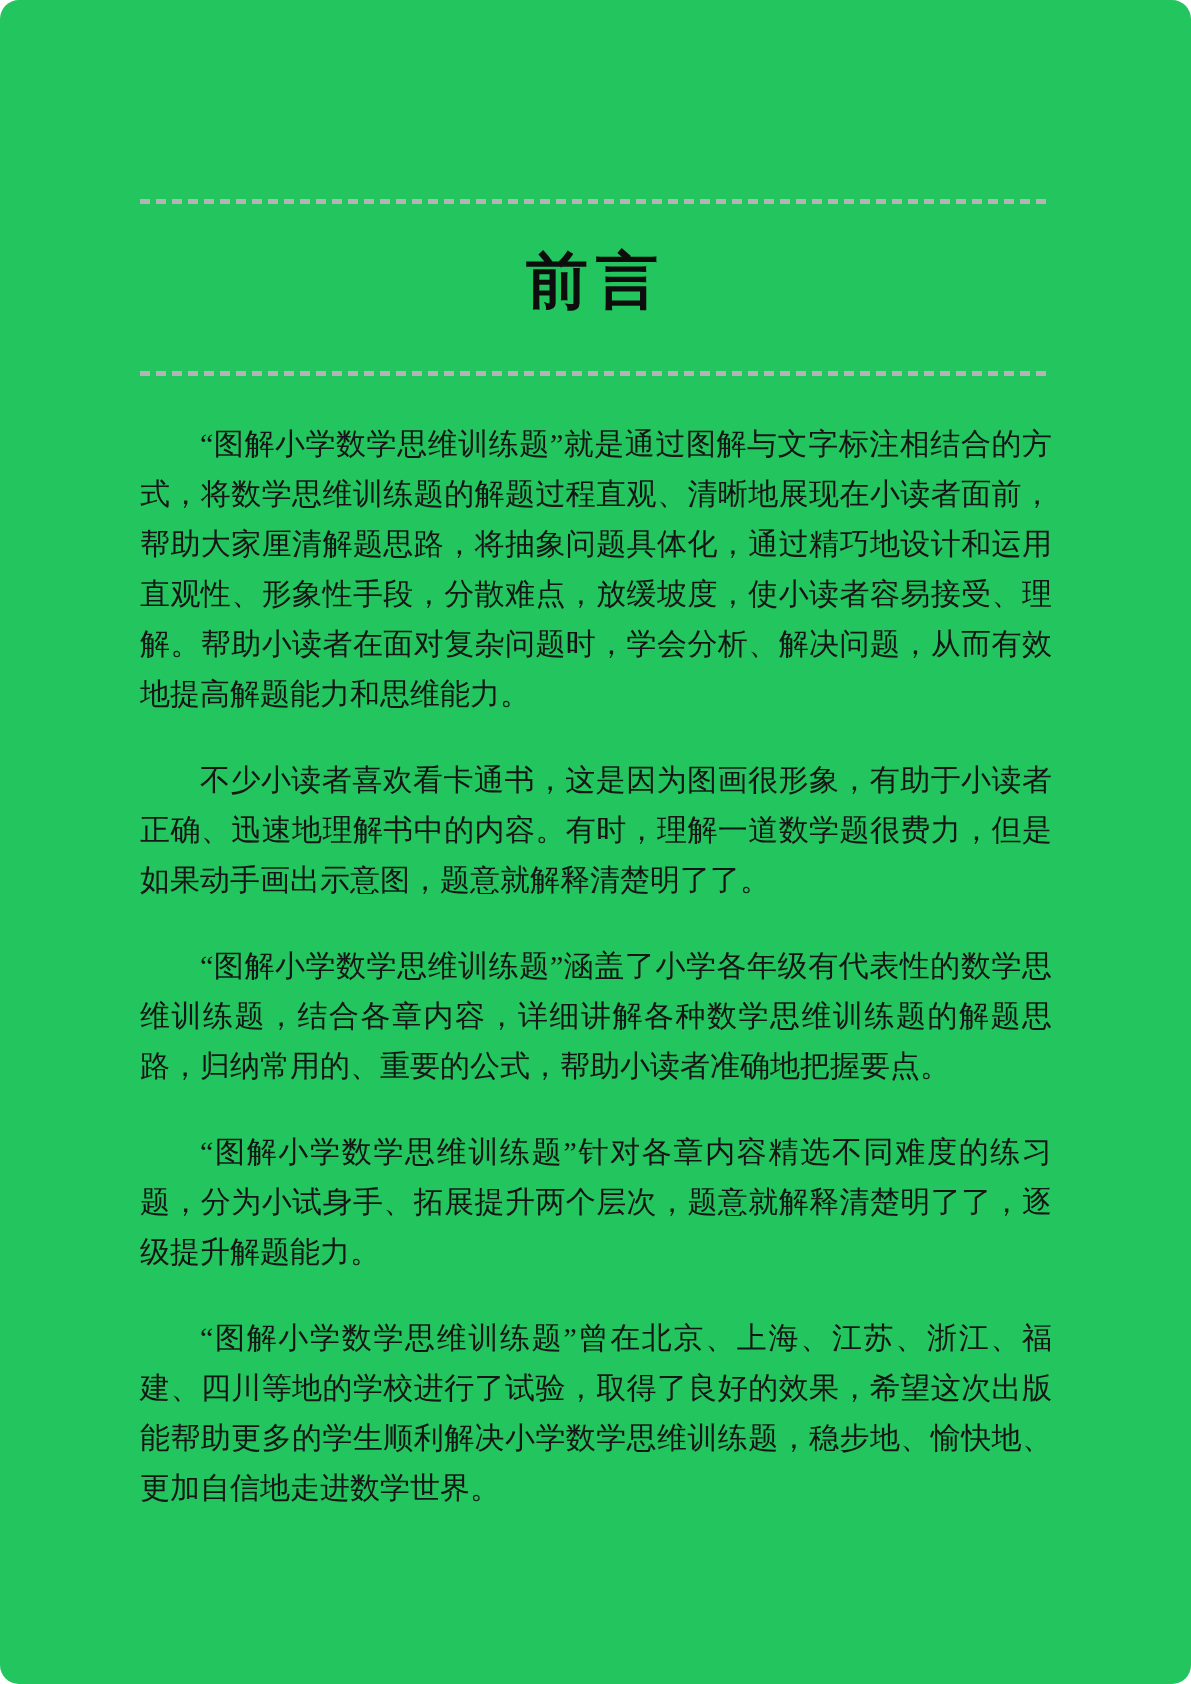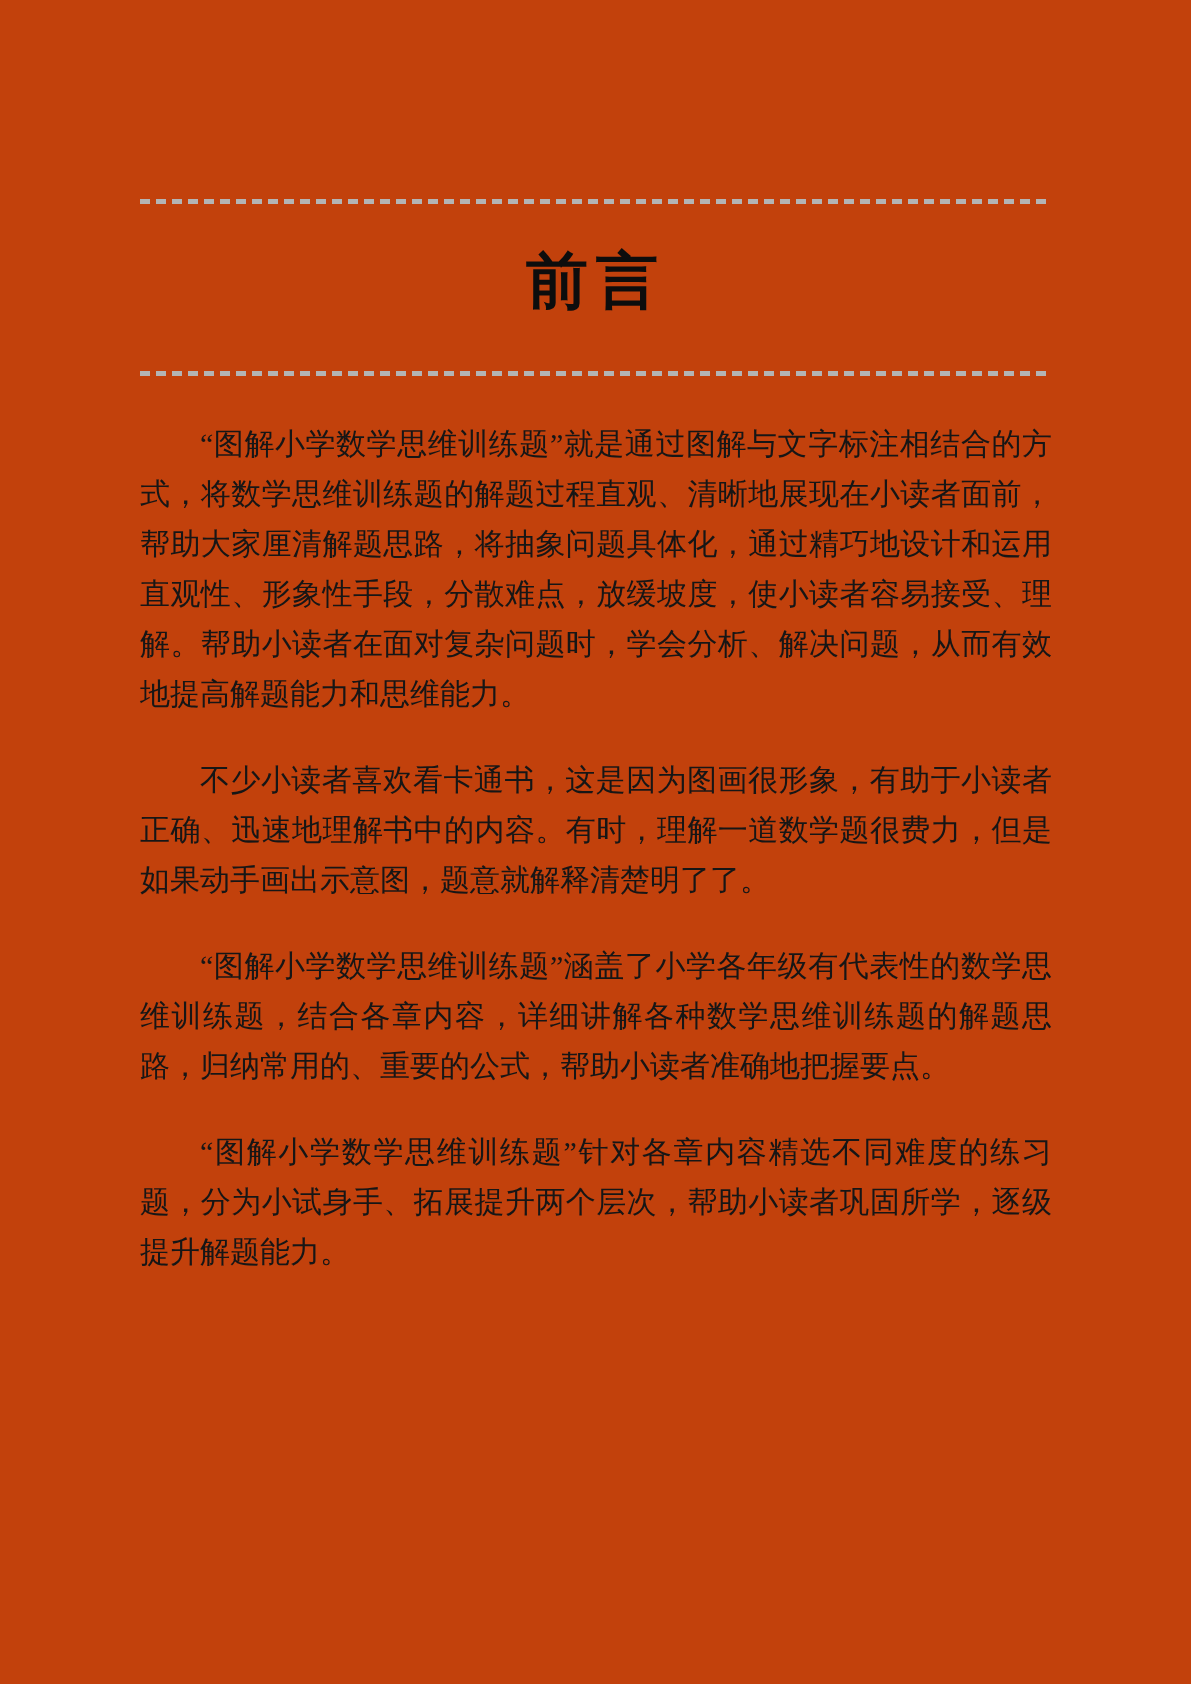--- a/index.html
+++ b/index.html
@@ -5,24 +5,25 @@
   * { margin: 0; padding: 0; box-sizing: border-box; }
 
   html, body {
     background: #ffffff;
   }
 
   .page {
     position: relative;
     width: 1191px;
     height: 1684px;
-    background: #c2410c;
+    background: #22c55e;
     overflow: hidden;
     font-family: "Liberation Serif", "DejaVu Serif", serif;
     color: #121212;
+    border-radius: 19px;
   }
 
   
   .dashed-rule {
     position: absolute;
     left: 140px;
     width: 912px;
     height: 5px;
     background-image: repeating-linear-gradient(
       90deg,
@@ -72,16 +73,17 @@
   <div class="dashed-rule top"></div>
 
   <h1 class="page-title">前言</h1>
 
   <div class="dashed-rule bottom"></div>
 
   <div class="body-text">
     <p>“图解小学数学思维训练题”就是通过图解与文字标注相结合的方式，将数学思维训练题的解题过程直观、清晰地展现在小读者面前，帮助大家厘清解题思路，将抽象问题具体化，通过精巧地设计和运用直观性、形象性手段，分散难点，放缓坡度，使小读者容易接受、理解。帮助小读者在面对复杂问题时，学会分析、解决问题，从而有效地提高解题能力和思维能力。</p>
     <p>不少小读者喜欢看卡通书，这是因为图画很形象，有助于小读者正确、迅速地理解书中的内容。有时，理解一道数学题很费力，但是如果动手画出示意图，题意就解释清楚明了了。</p>
     <p>“图解小学数学思维训练题”涵盖了小学各年级有代表性的数学思维训练题，结合各章内容，详细讲解各种数学思维训练题的解题思路，归纳常用的、重要的公式，帮助小读者准确地把握要点。</p>
-    <p>“图解小学数学思维训练题”针对各章内容精选不同难度的练习题，分为小试身手、拓展提升两个层次，帮助小读者巩固所学，逐级提升解题能力。</p>
+    <p>“图解小学数学思维训练题”针对各章内容精选不同难度的练习题，分为小试身手、拓展提升两个层次，题意就解释清楚明了了，逐级提升解题能力。</p>
+    <p>“图解小学数学思维训练题”曾在北京、上海、江苏、浙江、福建、四川等地的学校进行了试验，取得了良好的效果，希望这次出版能帮助更多的学生顺利解决小学数学思维训练题，稳步地、愉快地、更加自信地走进数学世界。</p>
   </div>
 
 </div>
 
 </body></html>

